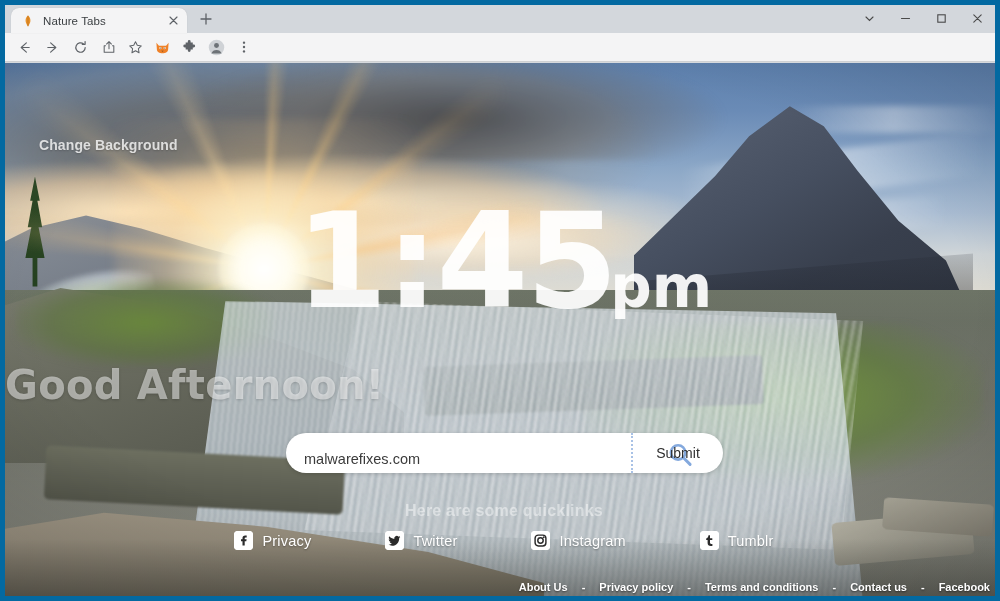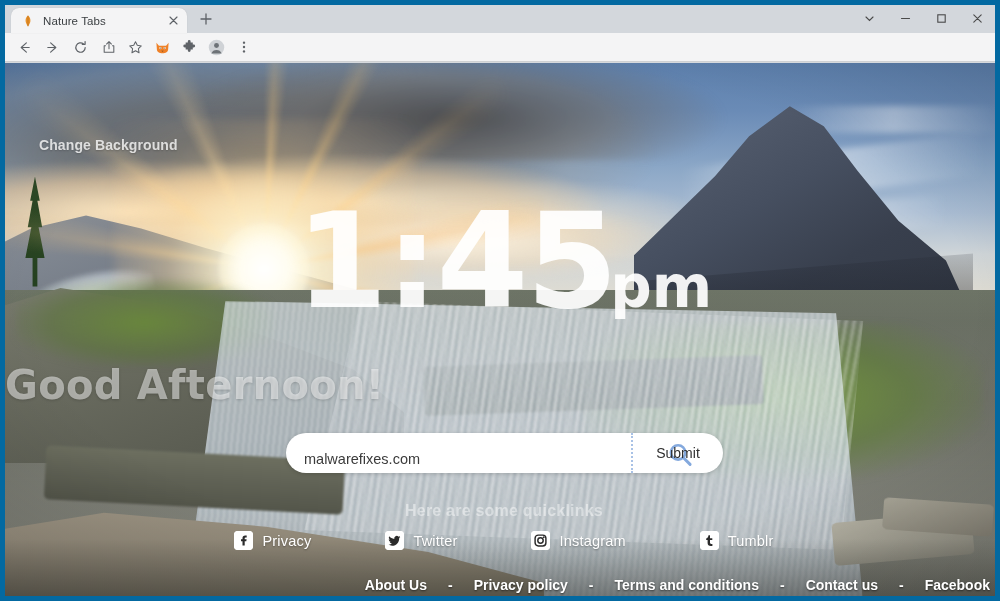--- a/index.html
+++ b/index.html
@@ -510,25 +510,25 @@
     color: #ffffff;
     font-weight: normal;
     text-shadow: 0 1px 2px rgba(0,0,0,.35);
     letter-spacing: .2px;
   }
 
   
   .footer {
     position:absolute; right: 12px; bottom: 11px;
     display:flex; align-items:center;
-    font-size: 14px;
+    font-size: 11px;
     font-weight: bold;
     color: #ffffff;
     text-shadow: 0 1px 2px rgba(0,0,0,.55);
-    gap: 15px;
+    gap: 8px;
   }
   .footer a {
     color:#fff; text-decoration:none;
     padding: 0 1px;
   }
   .footer .sep { padding: 0 5px; color:#fff; }
 </style>
 </head>
 <body>
 

